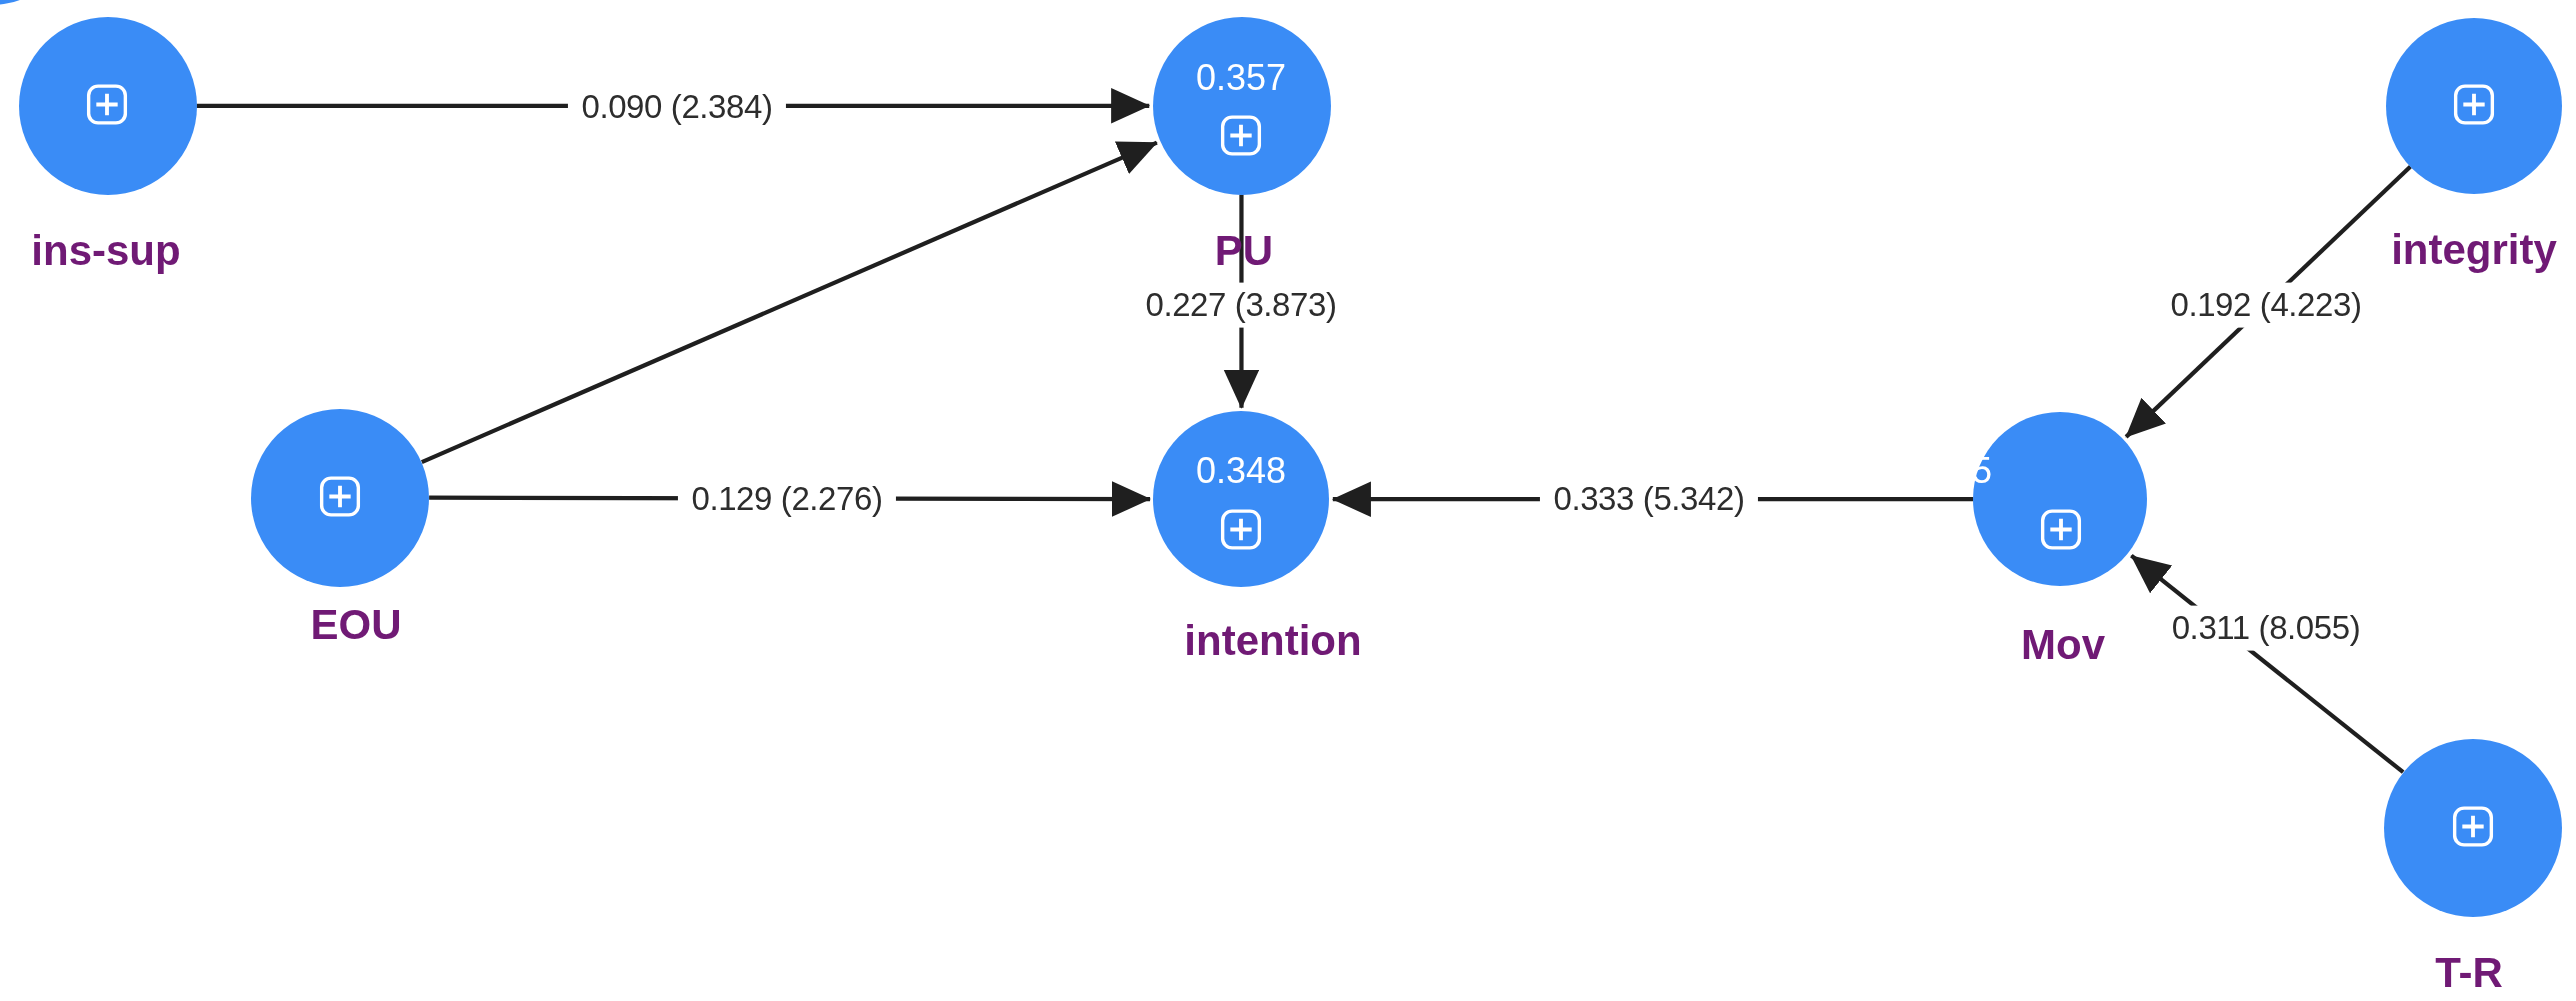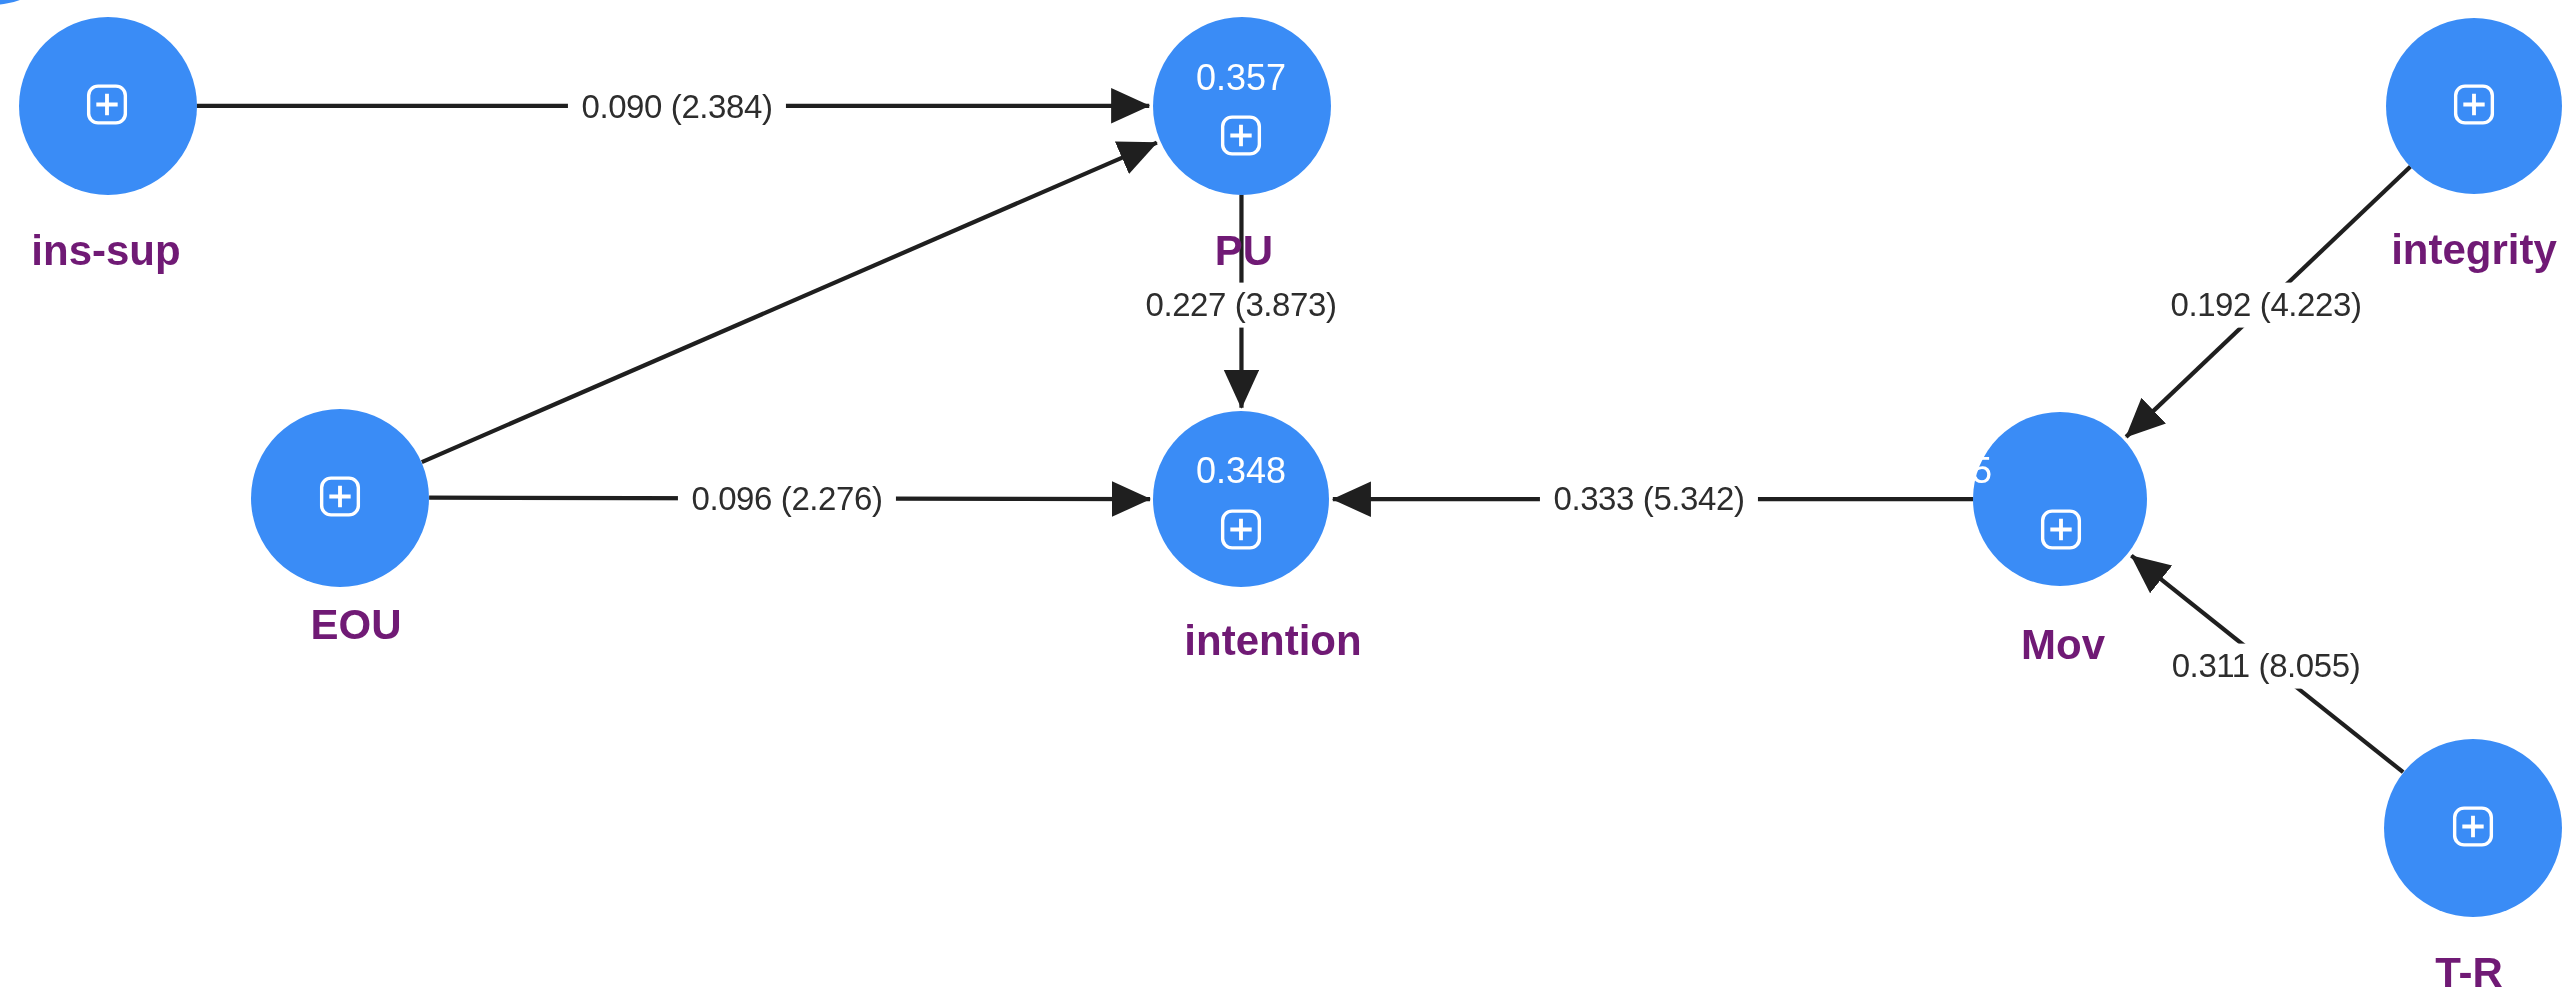--- a/index.html
+++ b/index.html
@@ -73,25 +73,25 @@
       <line x1="232.0" y1="125.0" x2="1358.0" y2="125.0" stroke="#1f1f1f" stroke-width="5" marker-end="url(#arrowhead)"></line>
       <line x1="498.3" y1="546.1" x2="1367.0" y2="168.5" stroke="#1f1f1f" stroke-width="5" marker-end="url(#arrowhead)"></line>
       <line x1="507.0" y1="588.2" x2="1359.0" y2="589.8" stroke="#1f1f1f" stroke-width="5" marker-end="url(#arrowhead)"></line>
       <line x1="1467.0" y1="230.0" x2="1467.0" y2="482.0" stroke="#1f1f1f" stroke-width="5" marker-end="url(#arrowhead)"></line>
       <line x1="2332.0" y1="590.0" x2="1575.0" y2="590.0" stroke="#1f1f1f" stroke-width="5" marker-end="url(#arrowhead)"></line>
       <line x1="2848.6" y1="196.7" x2="2512.5" y2="516.3" stroke="#1f1f1f" stroke-width="5" marker-end="url(#arrowhead)"></line>
       <line x1="2839.9" y1="912.6" x2="2518.7" y2="656.7" stroke="#1f1f1f" stroke-width="5" marker-end="url(#arrowhead)"></line>
       <circle cx="-12" cy="-101" r="107" fill="#3A8CF6"></circle>
     </svg>
     <div class="edge-label" style="left: 677px; top: 107px; text-align: right;">0.090 (2.384)</div>
-    <div class="edge-label" style="left: 787px; top: 499px;">0.096 (2.276)</div>
+    <div class="edge-label" style="left: 787px; top: 499px;">0.129 (2.276)</div>
     <div class="edge-label" style="left: 1241px; top: 305px;">0.227 (3.873)</div>
     <div class="edge-label" style="left: 1649px; top: 499px;">0.333 (5.342)</div>
     <div class="edge-label" style="left: 2266px; top: 305px;">0.192 (4.223)</div>
-    <div class="edge-label" style="left: 2266px; top: 666px; text-align: right;">0.311 (8.055)</div>
+    <div class="edge-label" style="left: 2266px; top: 628px; text-align: right;">0.311 (8.055)</div>
     <div class="node-circle" style="left: 18.6px; top: 17px; width: 178px; height: 178px; background: rgb(58, 140, 246);"></div>
     <div class="plus-icon" style="left: 107px; top: 106px;"><svg width="41" height="41" viewBox="0 0 48 48">
         <rect x="2.5" y="2.5" width="43" height="43" rx="11" fill="none" stroke="#ffffff" stroke-width="4"></rect>
         <path d="M24 11.5 V36.5 M11.5 24 H36.5" stroke="#ffffff" stroke-width="4.5" fill="none"></path>
       </svg></div>
     <div class="node-label" style="left: 106px; top: 251px;">ins-sup</div>
     <div class="node-circle" style="left: 251px; top: 409px; width: 178px; height: 178px; background: rgb(58, 140, 246);"></div>
     <div class="plus-icon" style="left: 340px; top: 498px;"><svg width="41" height="41" viewBox="0 0 48 48">
         <rect x="2.5" y="2.5" width="43" height="43" rx="11" fill="none" stroke="#ffffff" stroke-width="4"></rect>
         <path d="M24 11.5 V36.5 M11.5 24 H36.5" stroke="#ffffff" stroke-width="4.5" fill="none"></path>

